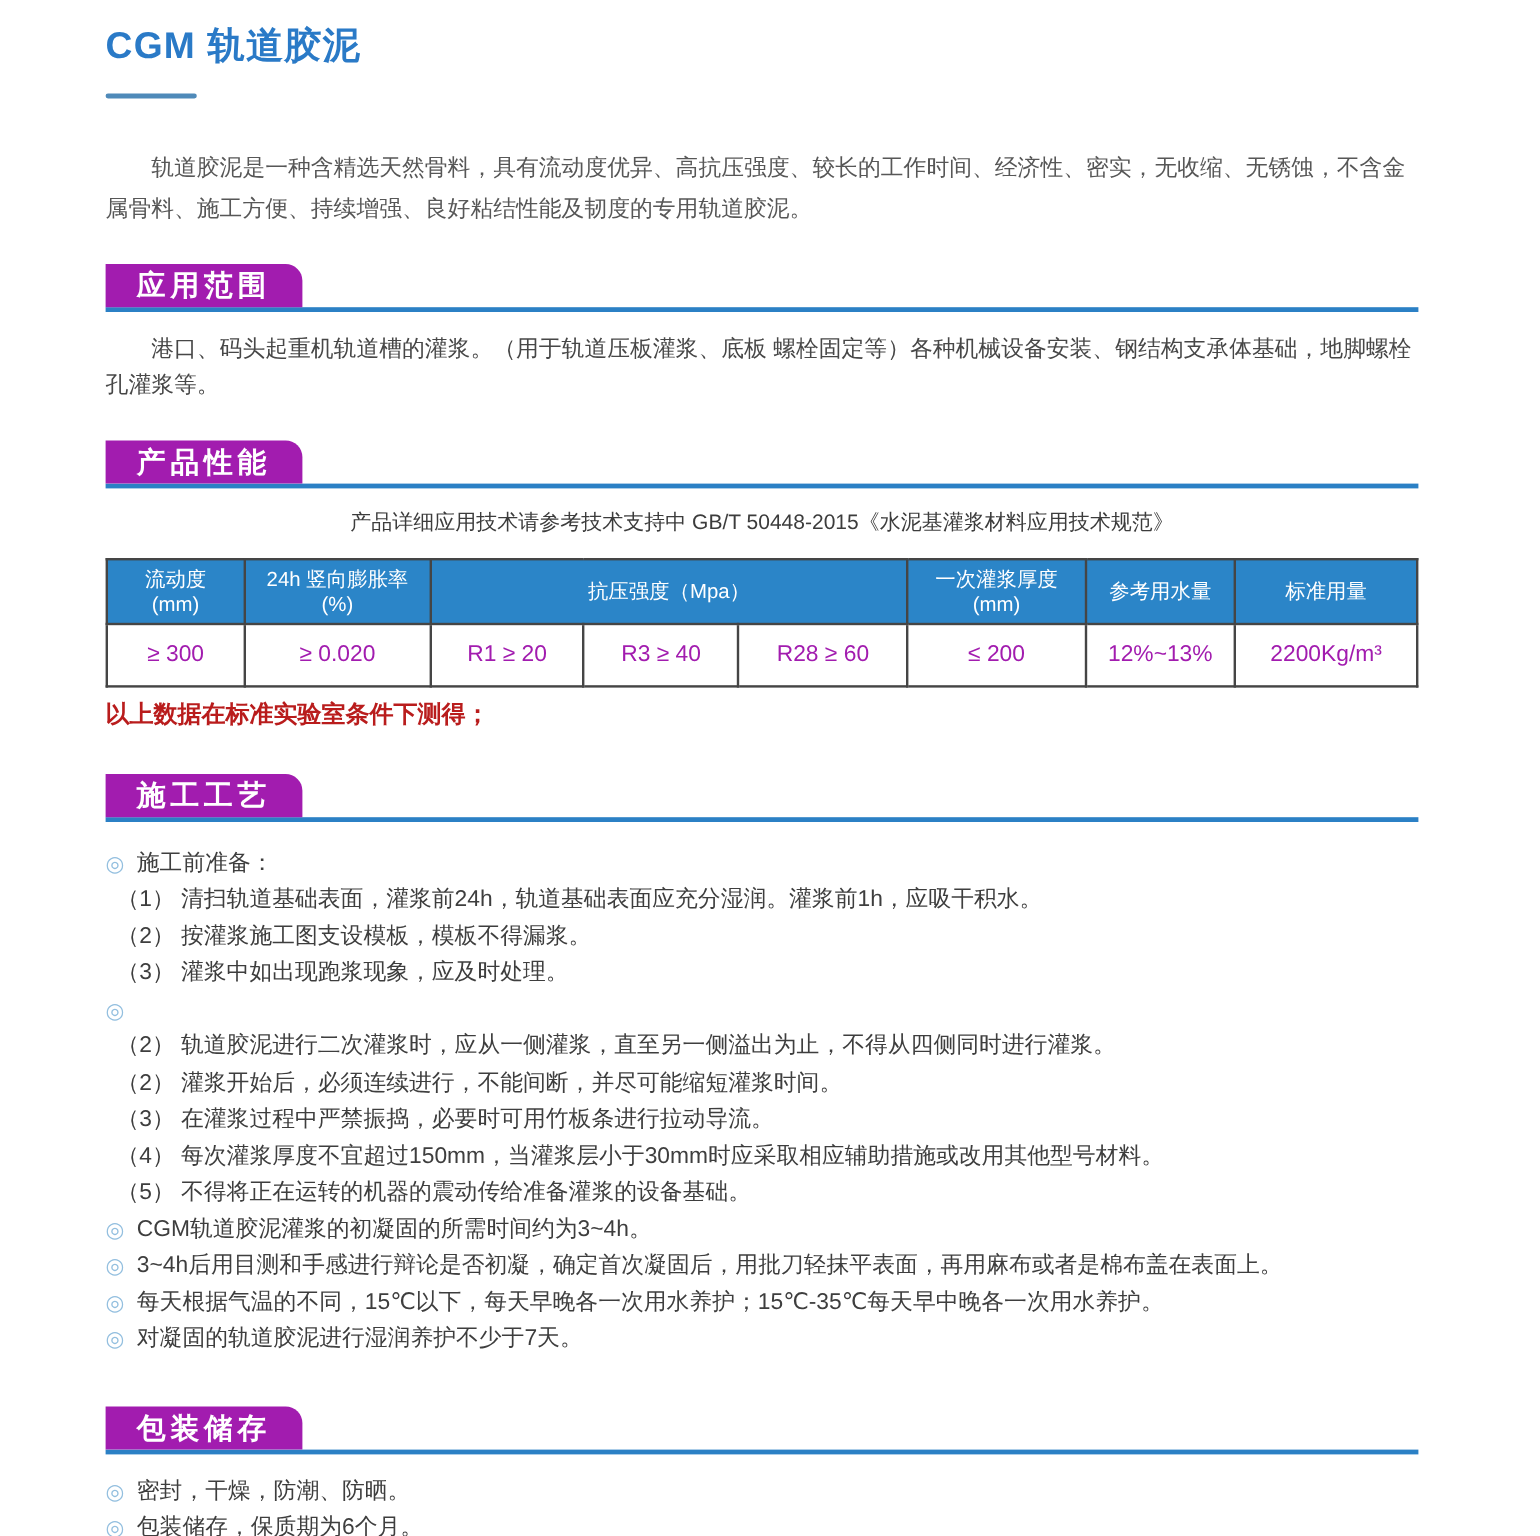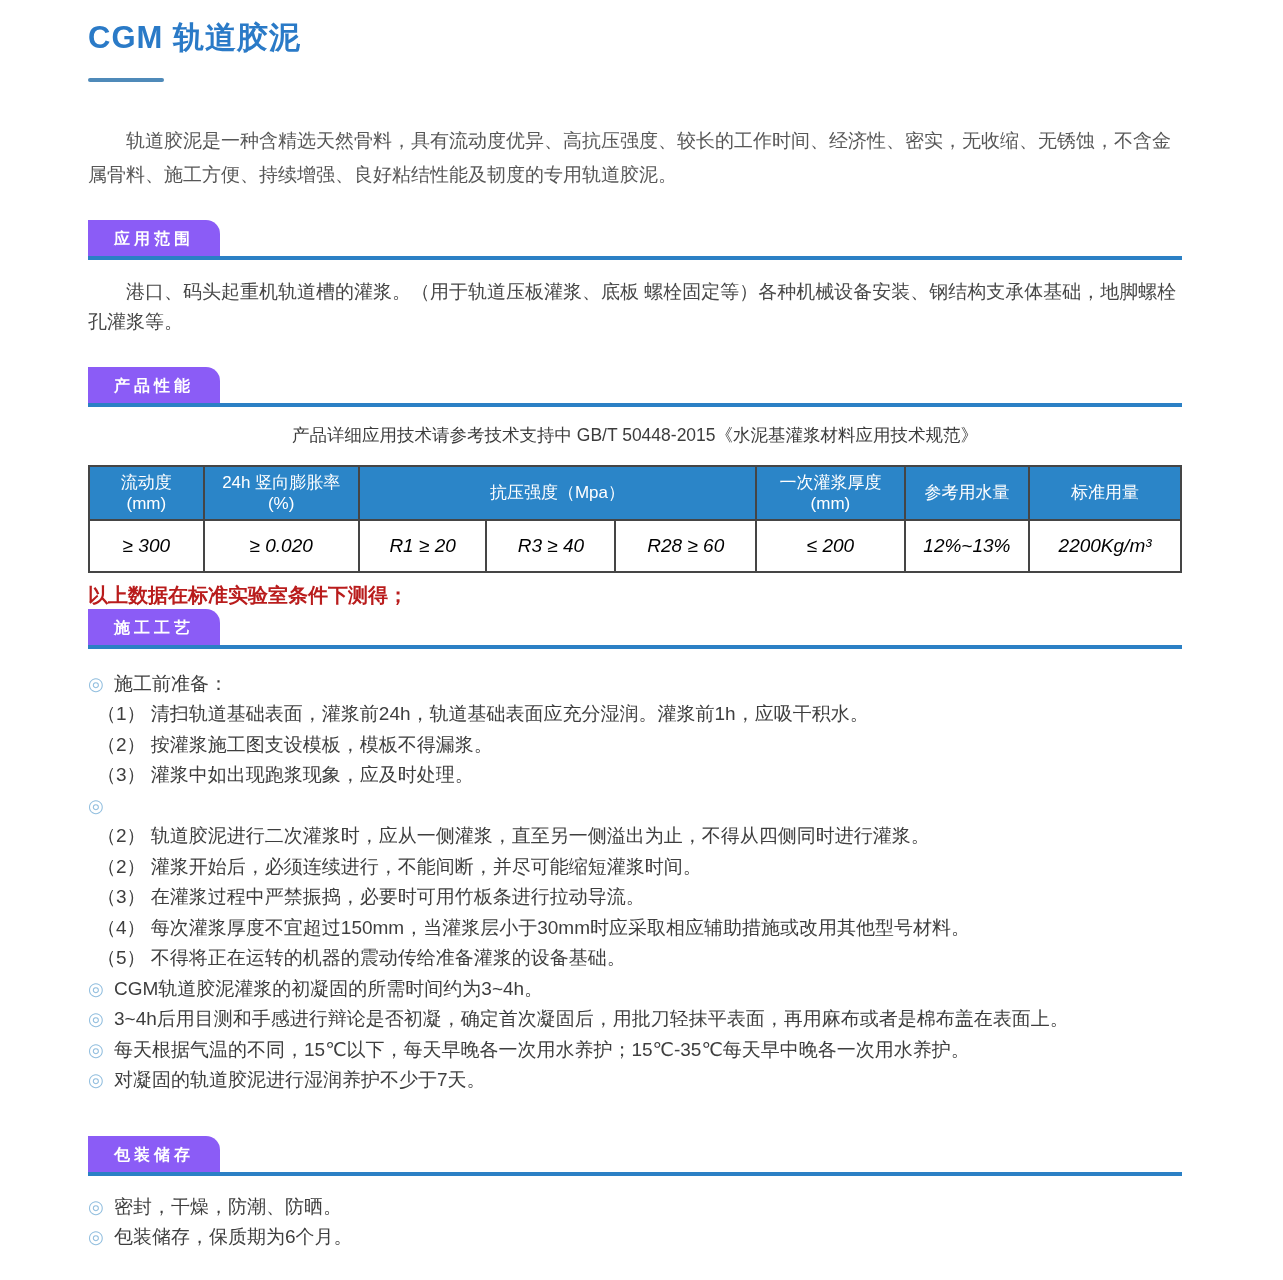--- a/index.html
+++ b/index.html
@@ -36,29 +36,29 @@
     text-indent: 2em;
   }
 
   
   .section-head {
     border-bottom: 4px solid #2b80c5;
     line-height: 0;
   }
   .section-head .badge {
     display: inline-block;
-    background: #8b5cf6; color: #ffffff;
-    font-size: 16px; font-weight: 700; line-height: 25px;
+    background: #a21caf; color: #ffffff;
+    font-size: 24px; font-weight: 700; line-height: 25px;
     letter-spacing: 4px;
     padding: 6px 26px 5px 26px;
     border-radius: 0 14px 0 0;
   }
   .mt-app  { margin-top: 28px; }
   .mt-perf { margin-top: 30px; }
-  .mt-proc { }
+  .mt-proc { margin-top: 36px; }
   .mt-pack { margin-top: 40px; }
 
   .app-text {
     margin-top: 17px;
     font-size: 19px; line-height: 30px;
     color: #474747;
     text-indent: 2em;
   }
 
   .perf-note {
@@ -76,21 +76,21 @@
     border: 2px solid #454545;
     text-align: center; padding: 0;
   }
   .spec th {
     background: #2b85c8; color: #ffffff;
     font-weight: 400; font-size: 17px;
     height: 52px; line-height: 21px;
   }
   .spec td {
     background: #ffffff;
-    height: 50px; font-size: 19px; color: #000000; font-style: italic;
+    height: 50px; font-size: 19px; color: #a21caf;
   }
   .footnote {
     margin-top: 9px;
     font-size: 20px; color: #b91c1c; font-weight: bold;
   }
 
   
   .list { margin-top: 20px; }
   .list.tight { margin-top: 16px; }
   .li {

